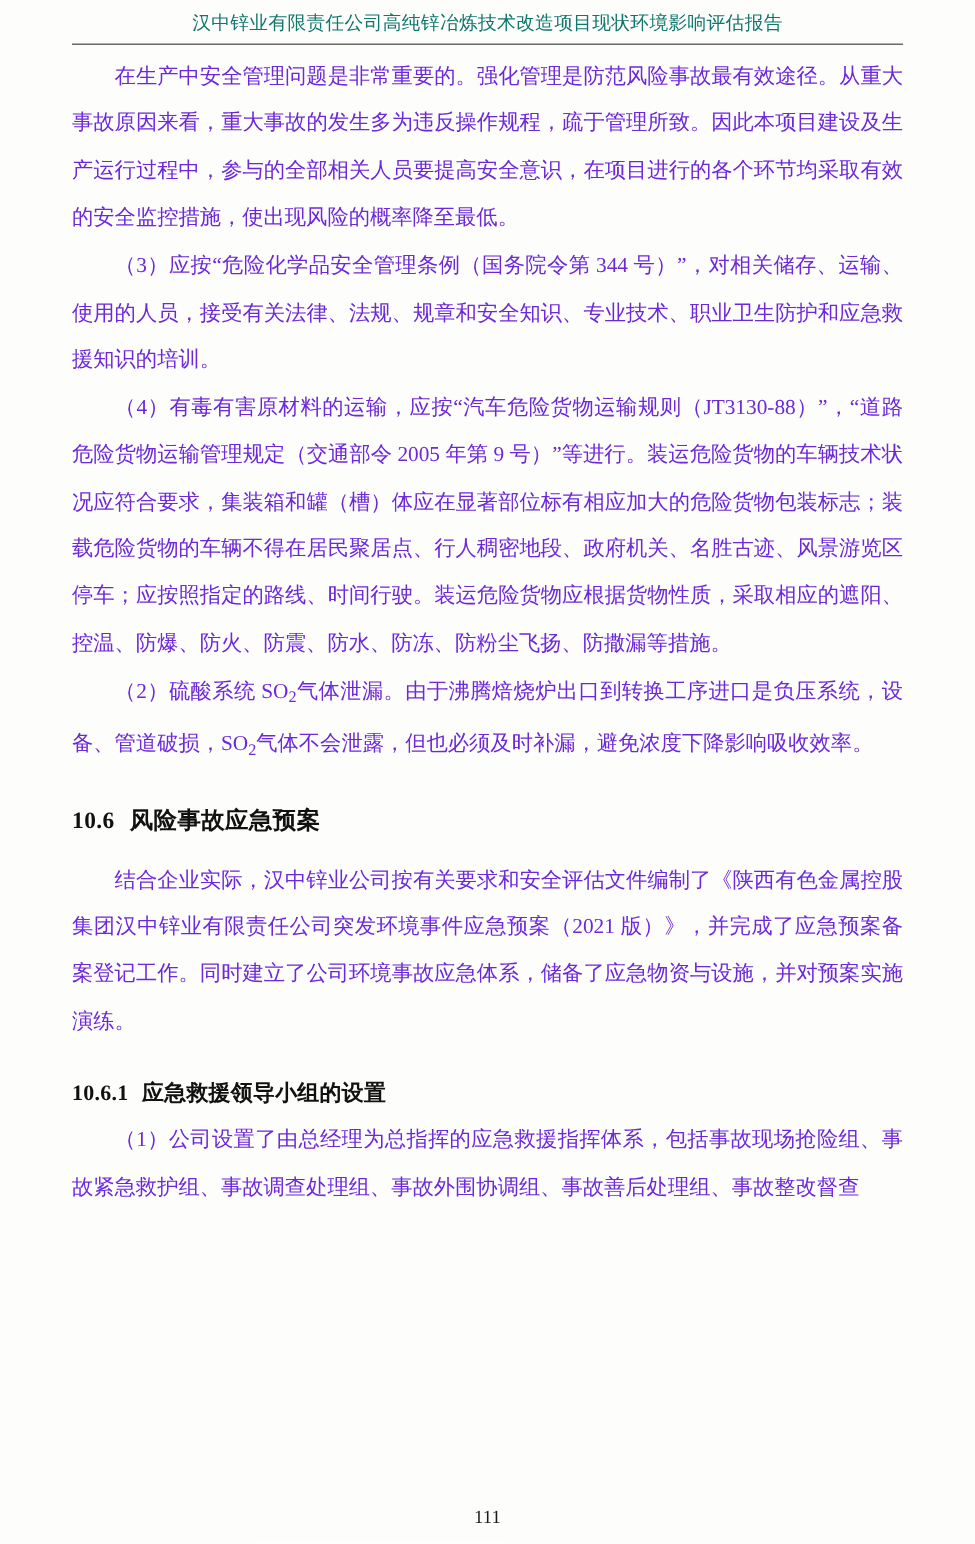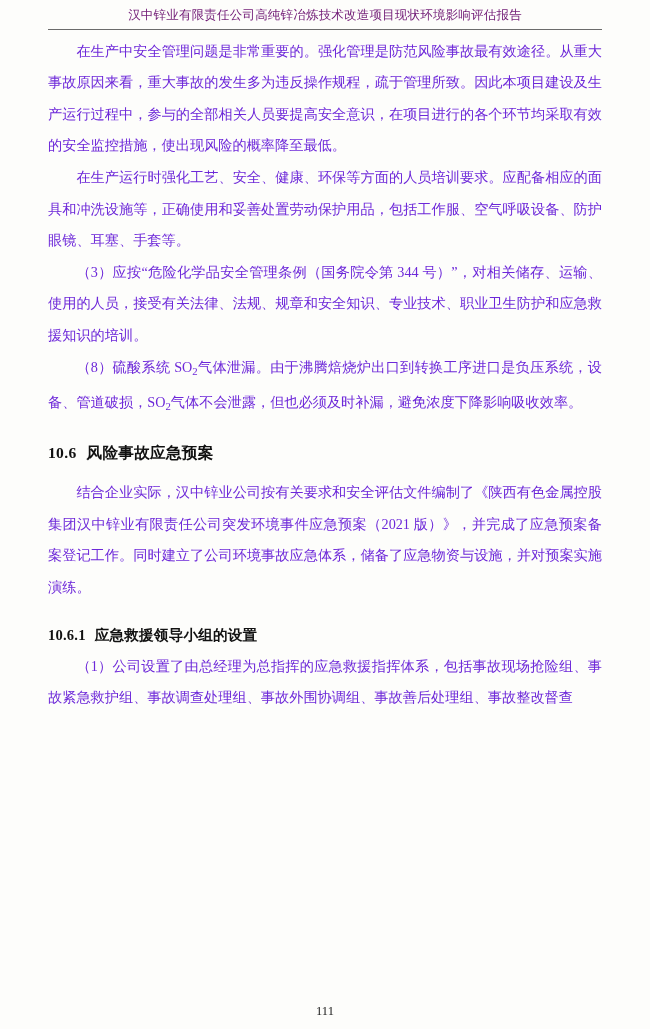--- a/index.html
+++ b/index.html
@@ -21,21 +21,21 @@
     position: absolute;
     top: 0;
     left: 0;
     width: 650px;
     height: 30px;
     display: flex;
     align-items: center;
     justify-content: center;
     font-size: 12.5px;
     letter-spacing: 0.2px;
-    color: #701a75;
+    color: #0f766e;
   }
   .header-rule {
     position: absolute;
     top: 29px;
     left: 48px;
     width: 554px;
     height: 1px;
     background: #6b6b6b;
   }
   .content {
@@ -94,24 +94,24 @@
 <div class="page">
 
   <div class="header">
     <span>汉中锌业有限责任公司高纯锌冶炼技术改造项目现状环境影响评估报告</span>
   </div>
   <div class="header-rule"></div>
 
   <div class="content">
 
     <p class="body-text">在生产中安全管理问题是非常重要的。强化管理是防范风险事故最有效途径。从重大事故原因来看，重大事故的发生多为违反操作规程，疏于管理所致。因此本项目建设及生产运行过程中，参与的全部相关人员要提高安全意识，在项目进行的各个环节均采取有效的安全监控措施，使出现风险的概率降至最低。</p>
-    <p class="body-text">在生产运行时强化工艺、安全、健康、环保等方面的人员培训要求。应配备相应的面具和冲洗设施等，正确使用和妥善处置劳动保护用品，包括工作服、空气呼吸设备、防护眼镜、耳塞、手套等。</p>
     <p class="body-text">（3）应按“危险化学品安全管理条例（国务院令第 344 号）”，对相关储存、运输、使用的人员，接受有关法律、法规、规章和安全知识、专业技术、职业卫生防护和应急救援知识的培训。</p>
+    <p class="body-text">（4）有毒有害原材料的运输，应按“汽车危险货物运输规则（JT3130-88）”，“道路危险货物运输管理规定（交通部令 2005 年第 9 号）”等进行。装运危险货物的车辆技术状况应符合要求，集装箱和罐（槽）体应在显著部位标有相应加大的危险货物包装标志；装载危险货物的车辆不得在居民聚居点、行人稠密地段、政府机关、名胜古迹、风景游览区停车；应按照指定的路线、时间行驶。装运危险货物应根据货物性质，采取相应的遮阳、控温、防爆、防火、防震、防水、防冻、防粉尘飞扬、防撒漏等措施。</p>
 
-    <p class="body-text"><span>（8）硫酸系统 SO</span><span class="sub">2</span><span>气体泄漏。由于沸腾焙烧炉出口到转换工序进口是负压系统，设备、管道破损，SO</span><span class="sub">2</span><span>气体不会泄露，但也必须及时补漏，避免浓度下降影响吸收效率。</span></p>
+    <p class="body-text"><span>（2）硫酸系统 SO</span><span class="sub">2</span><span>气体泄漏。由于沸腾焙烧炉出口到转换工序进口是负压系统，设备、管道破损，SO</span><span class="sub">2</span><span>气体不会泄露，但也必须及时补漏，避免浓度下降影响吸收效率。</span></p>
 
 
     <h2 class="section-heading"><span class="num">10.6</span><span>风险事故应急预案</span></h2>
 
     <p class="body-text">结合企业实际，汉中锌业公司按有关要求和安全评估文件编制了《陕西有色金属控股集团汉中锌业有限责任公司突发环境事件应急预案（2021 版）》，并完成了应急预案备案登记工作。同时建立了公司环境事故应急体系，储备了应急物资与设施，并对预案实施演练。</p>
 
     <h3 class="subsection-heading"><span class="num">10.6.1</span><span>应急救援领导小组的设置</span></h3>
 
     <p class="body-text">（1）公司设置了由总经理为总指挥的应急救援指挥体系，包括事故现场抢险组、事故紧急救护组、事故调查处理组、事故外围协调组、事故善后处理组、事故整改督查</p>
 

